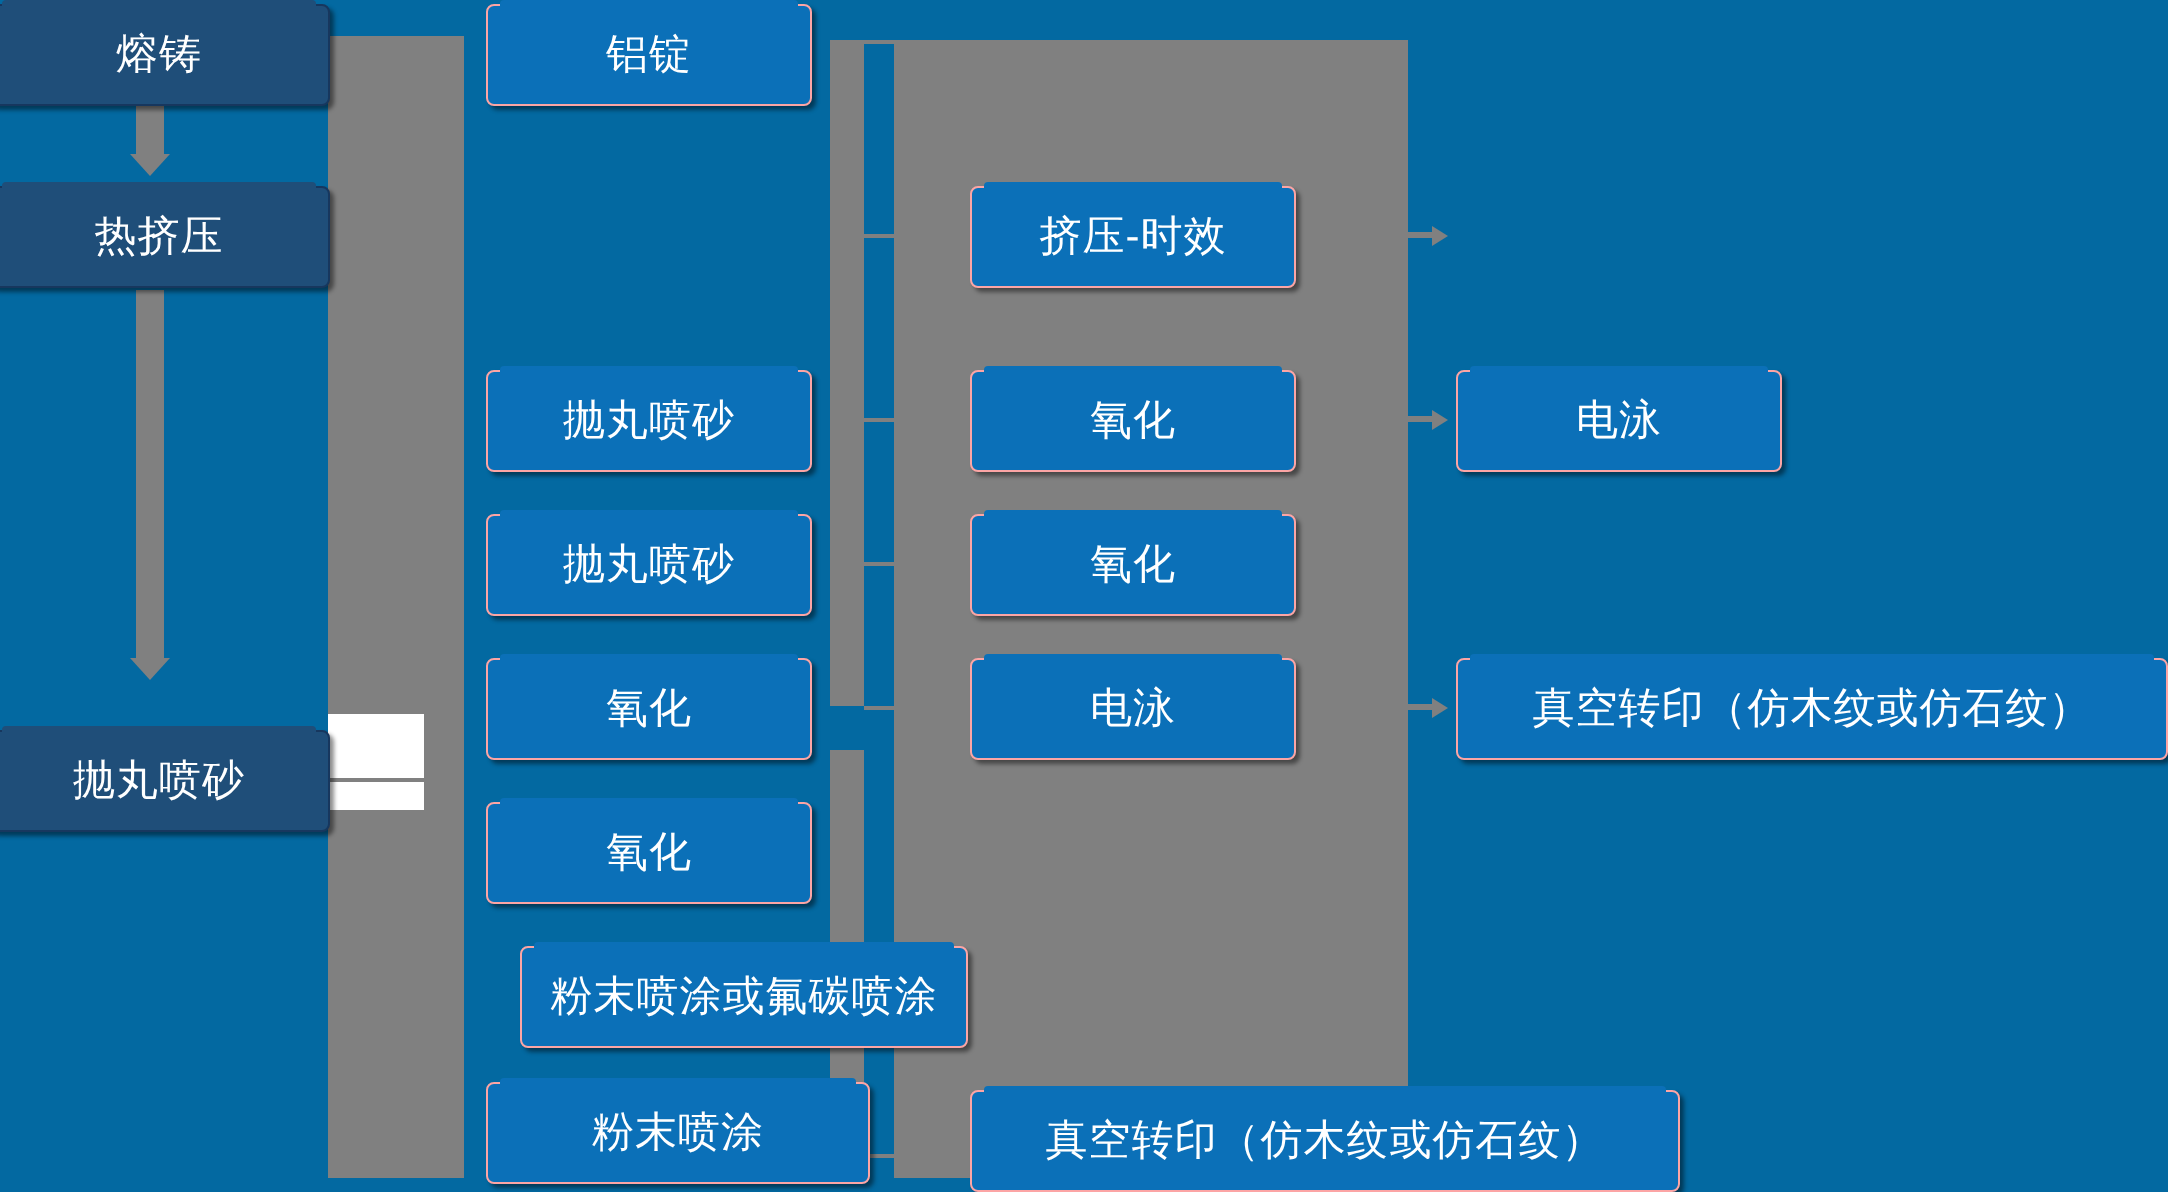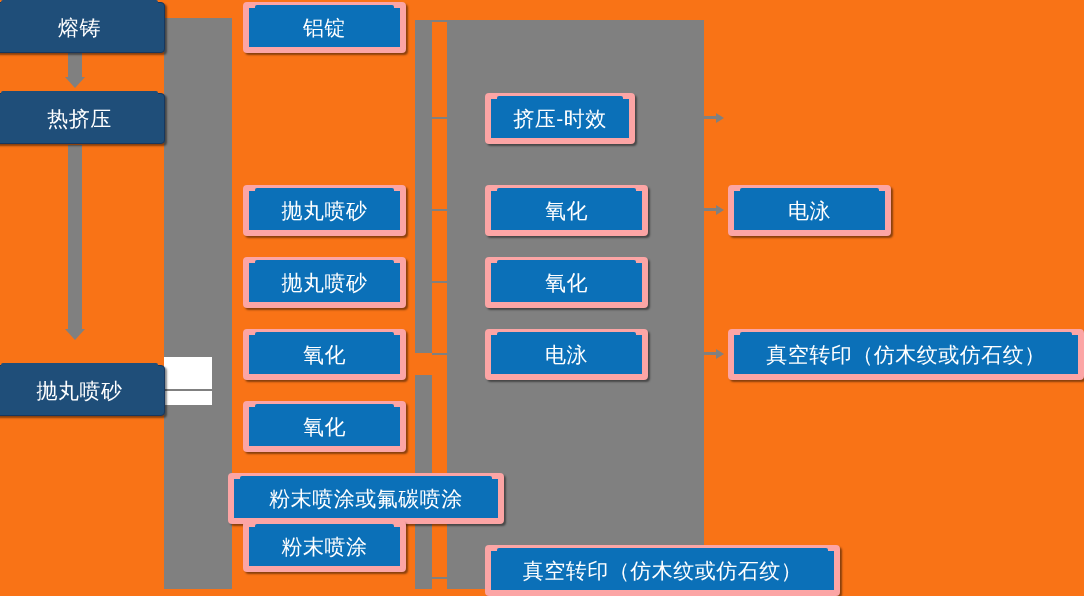--- a/index.html
+++ b/index.html
@@ -4,21 +4,21 @@
 <style>
   html, body {
     margin: 0;
     padding: 0;
     background: #ffffff;
   }
   #canvas {
     position: relative;
     width: 1084px;
     height: 596px;
-    background: #f97316;
+    background: #0369a1;
     overflow: hidden;
     font-family: "Liberation Sans", "DejaVu Sans", sans-serif;
   }
 
   
   .gray {
     position: absolute;
     background: #808080;
   }
   .gray-arrow {
@@ -67,21 +67,21 @@
     border-radius: 4px;
     letter-spacing: 0.5px;
   }
   .box-dark {
     background: #1F4E79;
     border: 1px solid #17375E;
     box-shadow: 2px 2px 2px rgba(0,0,0,0.45);
   }
   .box-light {
     background: #0B70B8;
-    border: 6px solid #fca5a5;
+    border: 1px solid #fca5a5;
     box-shadow: 2px 2px 2px rgba(0,0,0,0.45);
   }
   .box-light::before,
   .box-dark::before {
     content: "";
     position: absolute;
     top: -3px;
     left: 6px;
     right: 6px;
     height: 3px;
@@ -163,28 +163,28 @@
   </div>
   <div class="box box-light" style="left:243px; top:257px; width:163px; height:51px;">
     <span>抛丸喷砂</span>
   </div>
   <div class="box box-light" style="left:243px; top:329px; width:163px; height:51px;">
     <span>氧化</span>
   </div>
   <div class="box box-light" style="left:243px; top:401px; width:163px; height:51px;">
     <span>氧化</span>
   </div>
-  <div class="box box-light" style="left:228px; top:473px; width:276px; height:51px;">
+  <div class="box box-light" style="left:260px; top:473px; width:224px; height:51px;font-family:Liberation Serif, serif;">
     <span>粉末喷涂或氟碳喷涂</span>
   </div>
-  <div class="box box-light" style="left:243px; top:521px; width:163px; height:51px;">
+  <div class="box box-light" style="left:243px; top:541px; width:192px; height:51px;">
     <span>粉末喷涂</span>
   </div>
 
-  <div class="box box-light" style="left:485px; top:93px; width:150px; height:51px;justify-content:center;">
+  <div class="box box-light" style="left:485px; top:93px; width:163px; height:51px;justify-content:center;">
     <span>挤压-时效</span>
   </div>
   <div class="box box-light" style="left:485px; top:185px; width:163px; height:51px;">
     <span>氧化</span>
   </div>
   <div class="box box-light" style="left:485px; top:257px; width:163px; height:51px;">
     <span>氧化</span>
   </div>
   <div class="box box-light" style="left:485px; top:329px; width:163px; height:51px;">
     <span>电泳</span>

